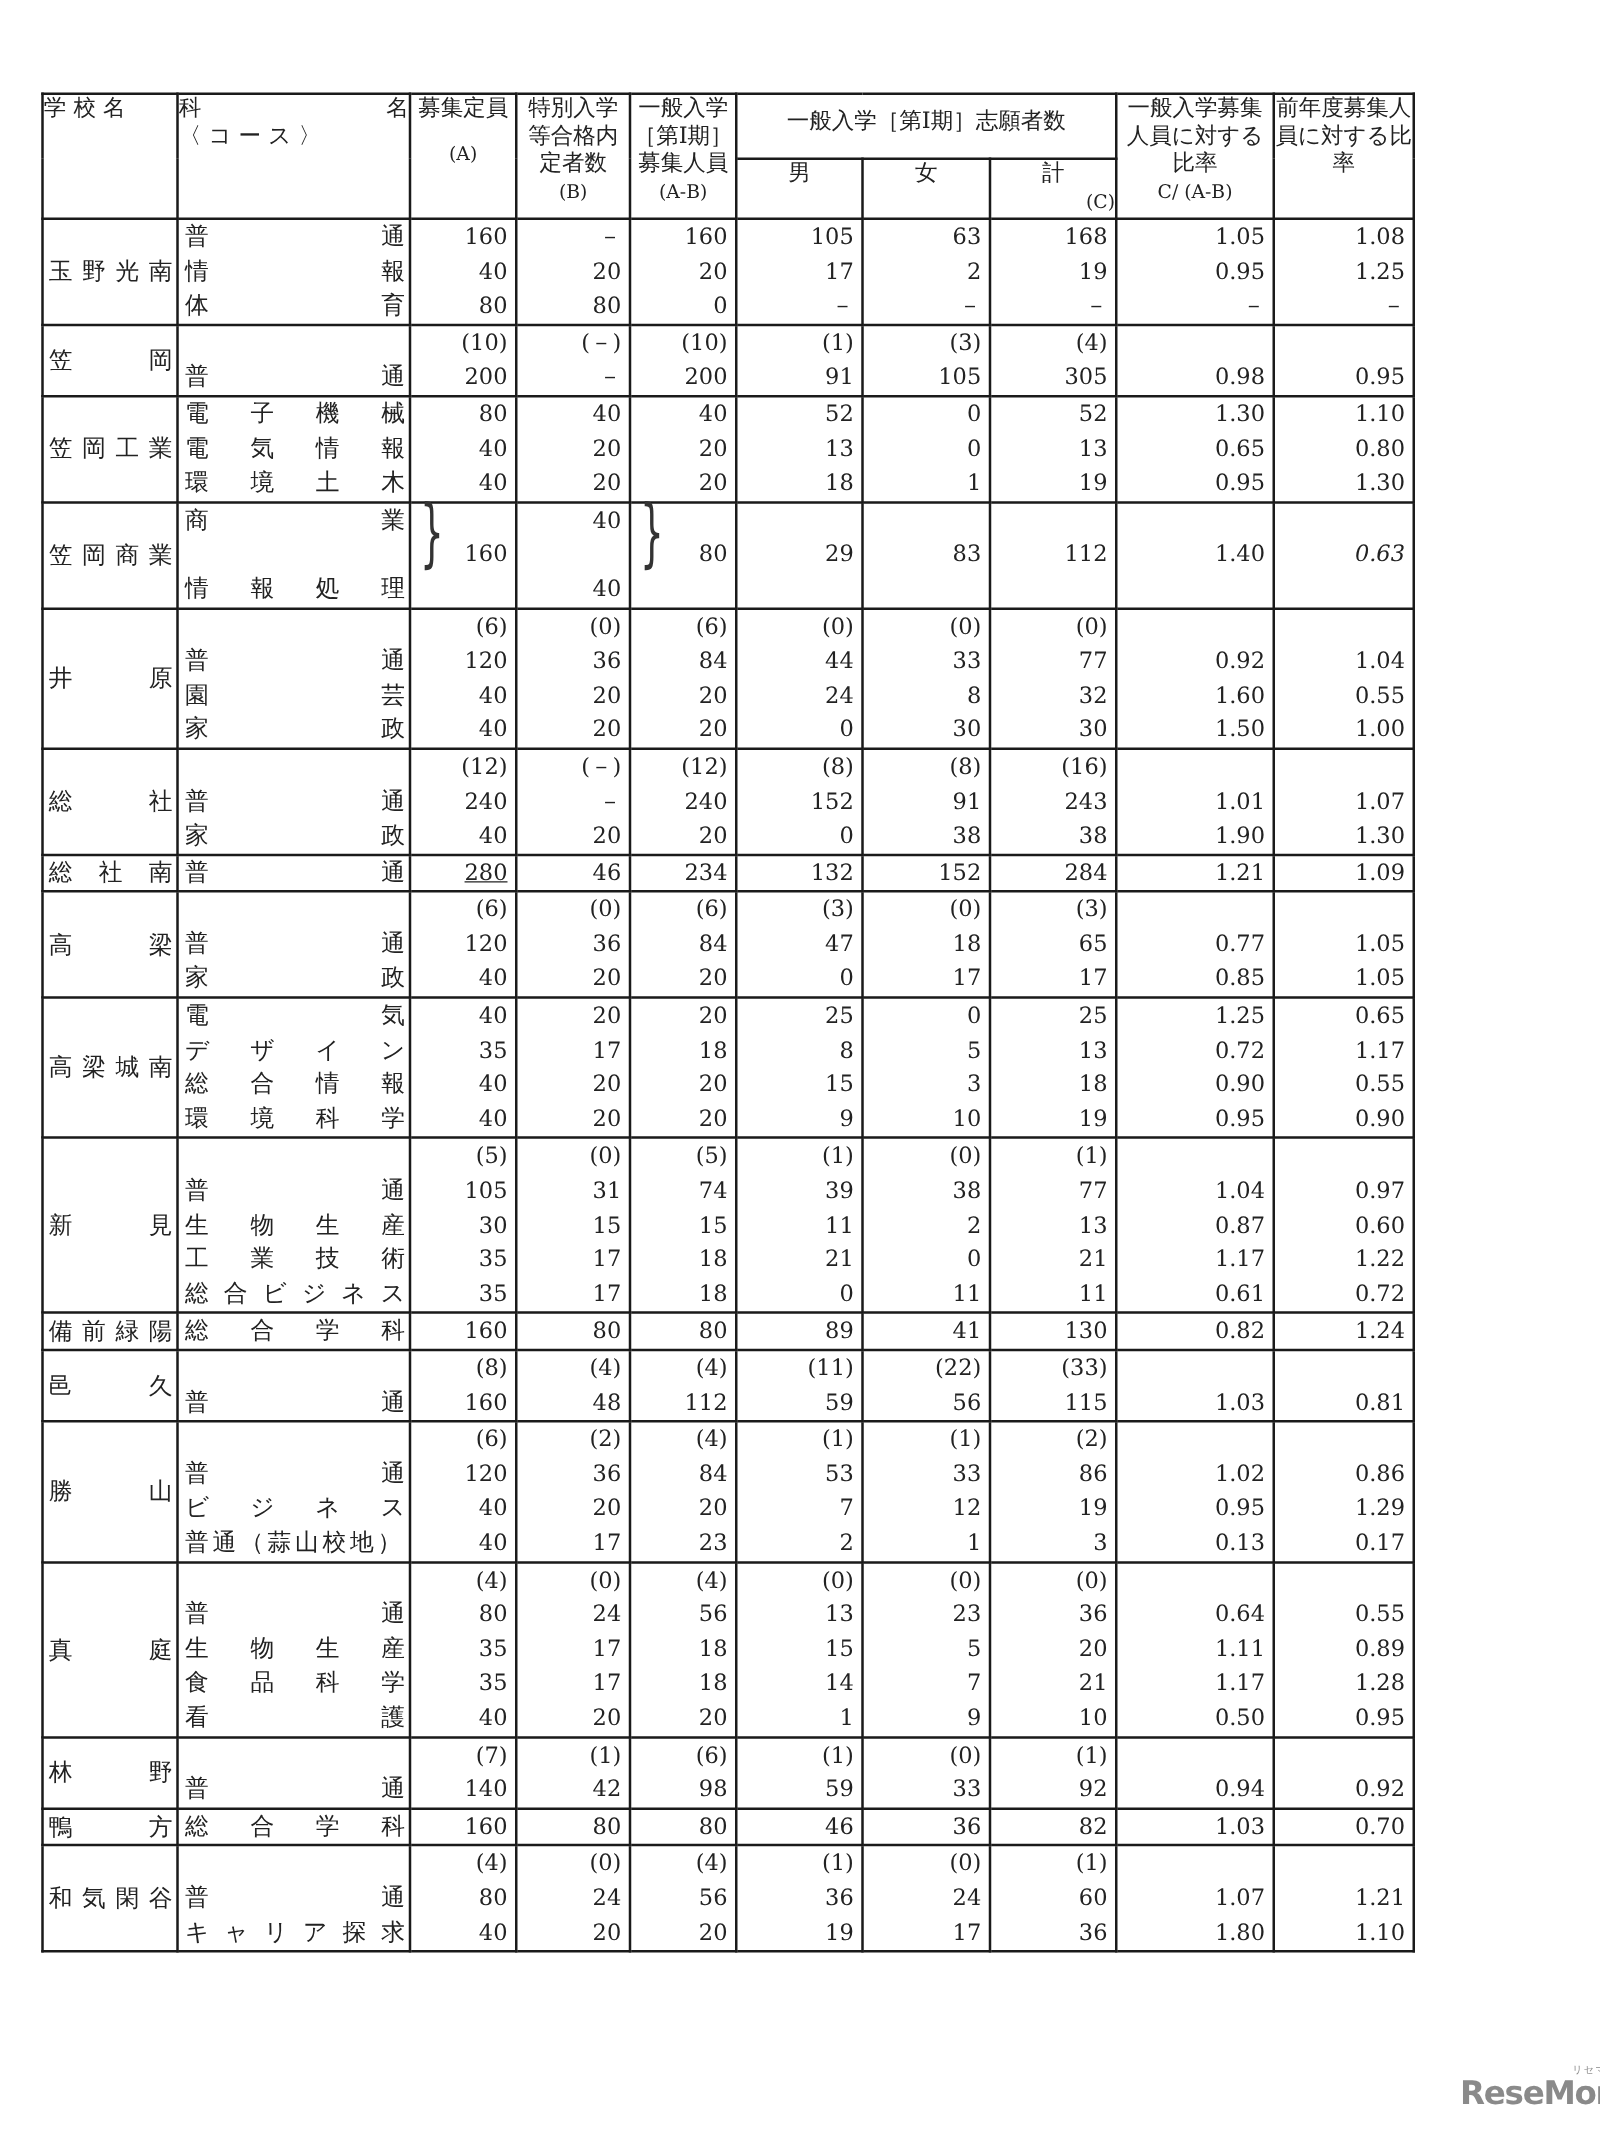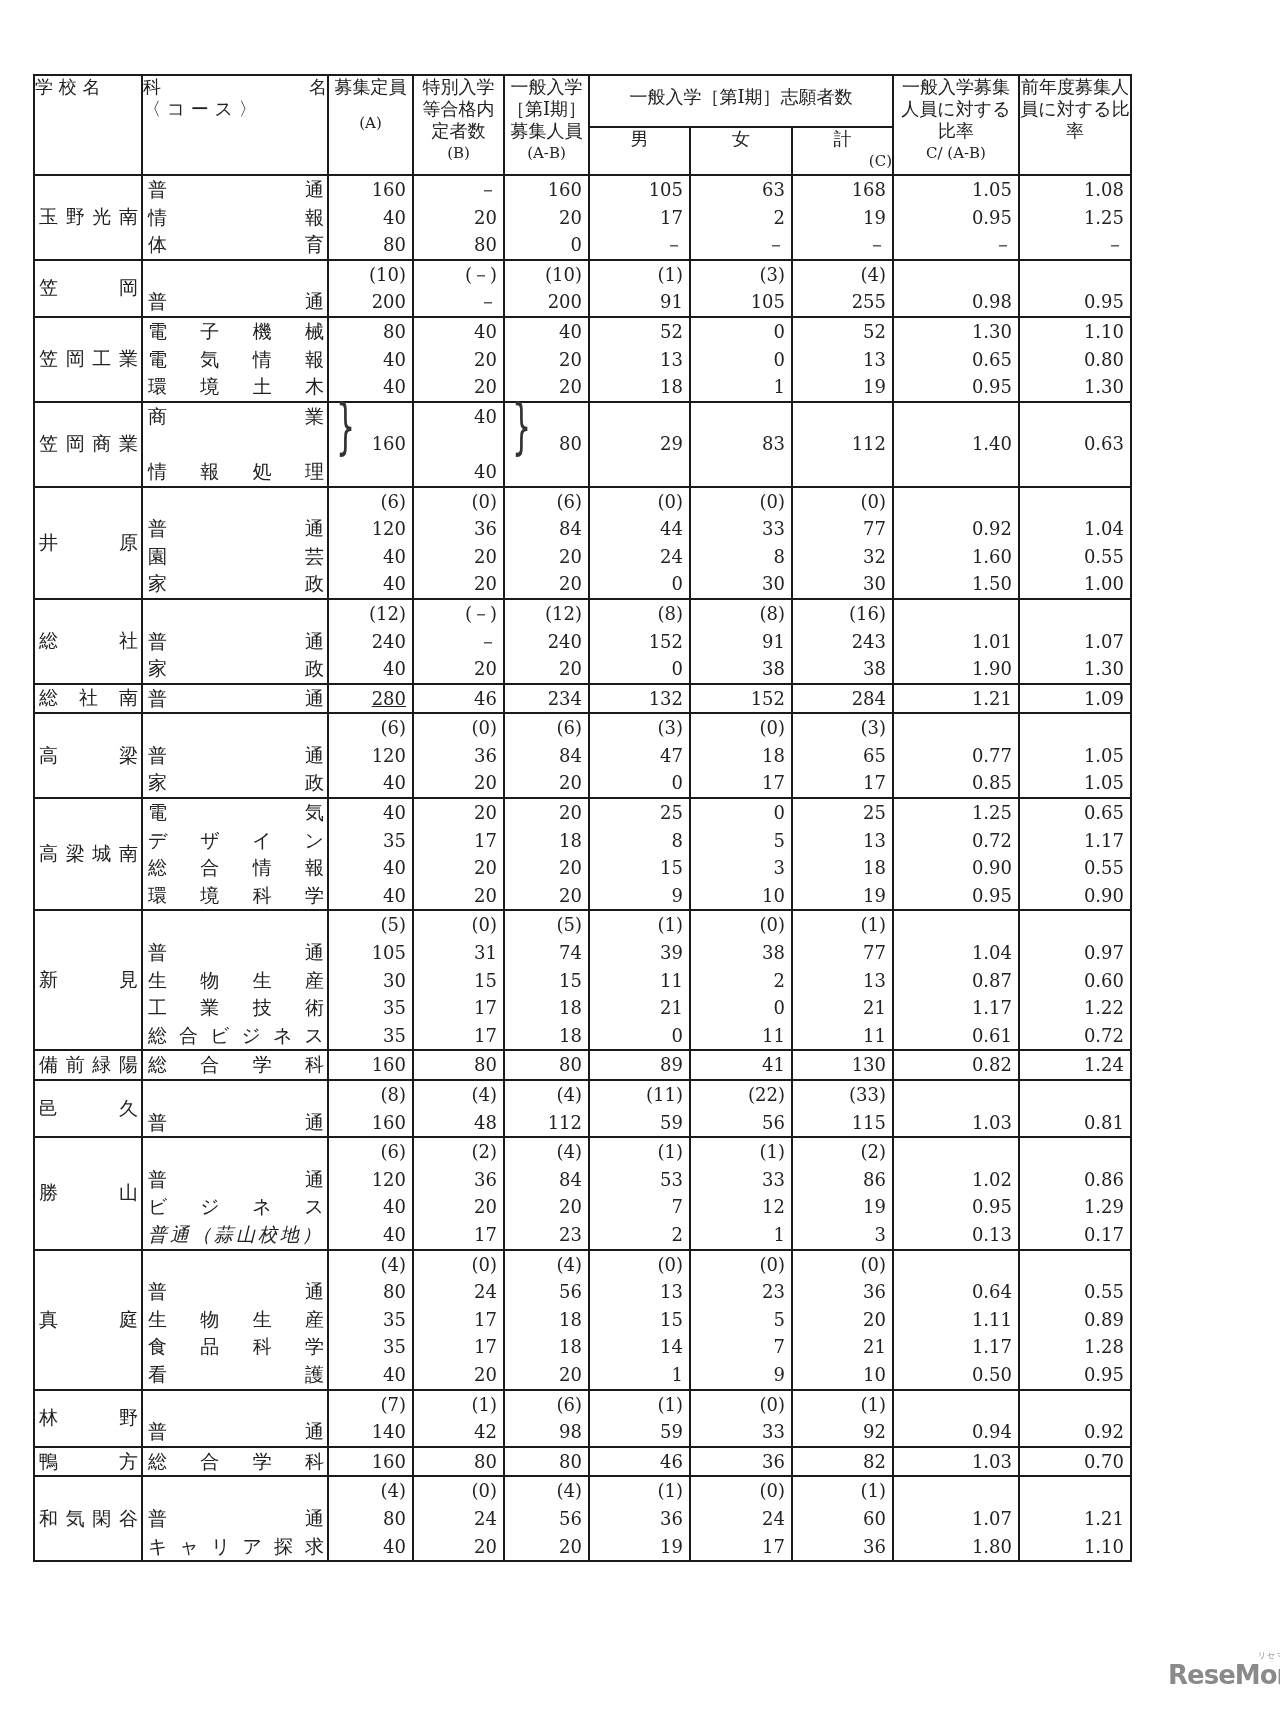--- a/index.html
+++ b/index.html
@@ -8,21 +8,21 @@
   table.t { border-collapse:collapse; table-layout:fixed; font-size:18px;border-radius:31px; }
   table.t td, table.t th { border:2px solid #1a1a1a; padding:0; vertical-align:top; font-weight:normal; }
   th.h { font-size:18px; line-height:22px; text-align:center; vertical-align:middle; padding:2px 3px; }
   .hl { display:flex; justify-content:space-between; }
   .ab { text-align:right; font-size:15px; }
   .lines div { height:27.6px; line-height:27.6px; white-space:nowrap; }
   .num div { text-align:right; padding-right:6px; }
   .school { position:relative; }
   .school .nm { position:absolute; left:4px; right:3px; top:50%; transform:translateY(-50%); display:flex; justify-content:space-between; font-size:19px; }
   .course div { display:flex; justify-content:space-between; padding:0 3px 0 5px; font-size:19px; }
-  .course div.packed { justify-content:flex-start; letter-spacing:3px;font-style:italic; }
+  .course div.packed { justify-content:flex-start; letter-spacing:3px; }
   .brace { position:absolute; font-size:60px; line-height:60px; color:#333; font-family:"DejaVu Sans",sans-serif; transform:scaleX(0.5); }
   .wm { position:absolute; left:1168px; top:1660px; font-family:"DejaVu Sans","Liberation Sans",sans-serif; font-weight:bold; font-size:26px; color:#8a8a8a; letter-spacing:-1px; }
   .wm small { position:absolute; right:8px; top:-10px; font-size:8px; letter-spacing:1px; font-weight:normal; }
 </style>
 </head>
 <body>
 
 <div id="sheet">
   <table class="t">
     <colgroup>
@@ -176,21 +176,21 @@
           <td class="lines num" style="position: relative;">
             <div>(1)</div>
             <div>91</div>
           </td>
           <td class="lines num" style="position: relative;">
             <div>(3)</div>
             <div>105</div>
           </td>
           <td class="lines num" style="position: relative;">
             <div>(4)</div>
-            <div>255</div>
+            <div>305</div>
           </td>
           <td class="lines num" style="position: relative;">
             <div></div>
             <div>0.98</div>
           </td>
           <td class="lines num" style="position: relative;">
             <div></div>
             <div>0.95</div>
           </td>
         </tr>
@@ -316,21 +316,21 @@
           <td class="lines num" style="position: relative;">
             <div></div>
             <div>112</div>
             <div></div>
           </td>
           <td class="lines num" style="position: relative;">
             <div></div>
             <div>1.40</div>
             <div></div>
           </td>
-          <td class="lines num" style="position: relative;">
+          <td class="lines num" style="position: relative; font-style: italic;">
             <div></div>
             <div>0.63</div>
             <div></div>
           </td>
         </tr>
         <tr>
           <td class="school">
             <div class="nm">
               <span>井</span>
               <span>原</span>

